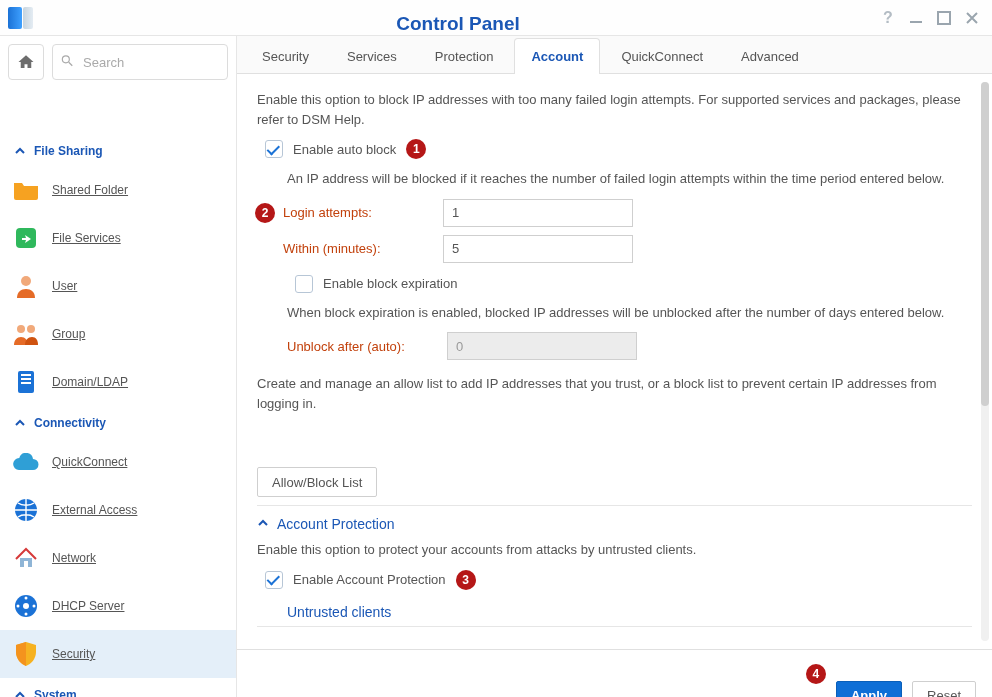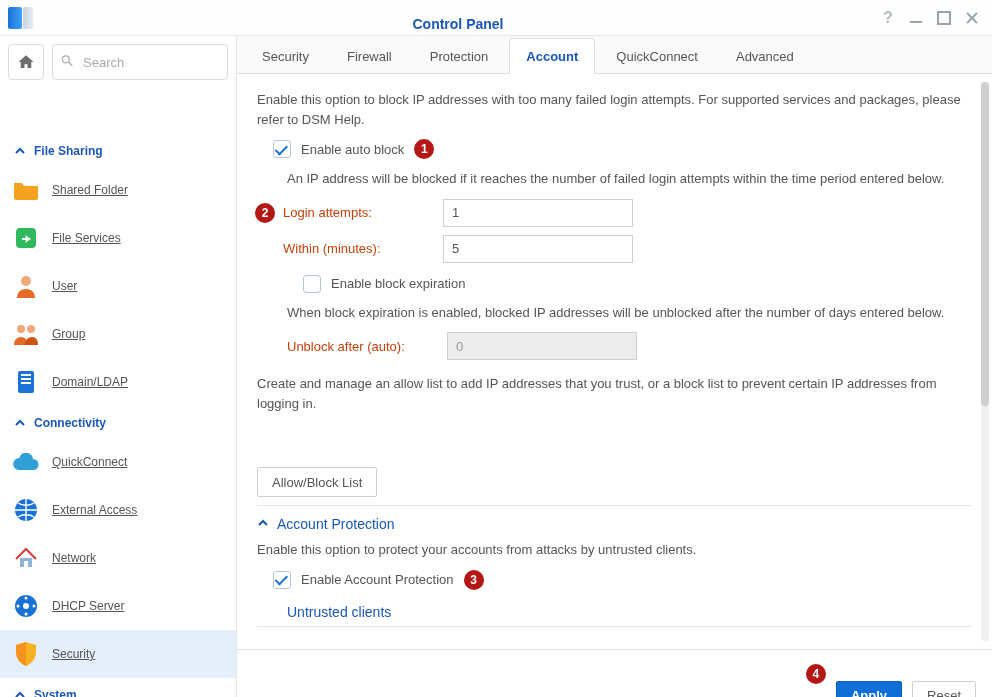--- a/index.html
+++ b/index.html
@@ -20,21 +20,21 @@
     align-items: center;
     border-bottom: 1px solid #e6e6e6;
     padding: 0 8px 0 0;
     background: #fefefe;
   }
   .titlebar .title {
     flex: 1;
     text-align: center;
     font-weight: bold;
     color: #1b57b5;
-    font-size: 14px;
+    font-size: 19px;
     margin-top: 12px;
   }
   .app-icon {
     width: 32px;
     height: 32px;
     display: flex;
     align-items: center;
     justify-content: center;
     margin-left: 4px;
   }
@@ -113,21 +113,21 @@
     color:#1b57b5; font-weight:bold; background:#fff;
     border-color:#e0e0e0;
     align-items:center;
   }
 
   .pane-wrap { flex:1; position:relative; overflow:hidden; }
   .pane {
     position:absolute; inset:0; overflow-y:auto; padding:16px 20px 12px 20px;
   }
   .pane p { margin:0 0 10px; color:#555; line-height:1.5; }
-  .check-row { display:flex; align-items:center; gap:10px; margin:4px 16px 10px; }
+  .check-row { display:flex; align-items:center; gap:10px; margin:4px 8px 10px; }
   .sub { padding-left:30px; }
   .sub p { color:#555;}
   .field-row { display:flex; align-items:center; margin-bottom:8px;}
   .field-row .flabel { width:160px; color:#c2410c;}
   .field-row input[type=text]{
     width:190px; height:28px; border:1px solid #cfcfcf; padding:0 8px;
     font-size:13px; color:#555; background:#fff;
   }
   .field-row input.disabled { background:#ececec; color:#9a9a9a;}
   .btn {
@@ -348,21 +348,21 @@
       </div>
     </div>
   </div>
 
   <div class="content">
     <div class="tabs">
       <div class="tab">
           <span>Security</span>
         </div>
       <div class="tab">
-          <span>Firewall</span>
+          <span>Services</span>
         </div>
       <div class="tab">
           <span>Protection</span>
         </div>
       <div class="tab active">
           <span>Account</span>
         </div>
       <div class="tab">
           <span>QuickConnect</span>
         </div>

